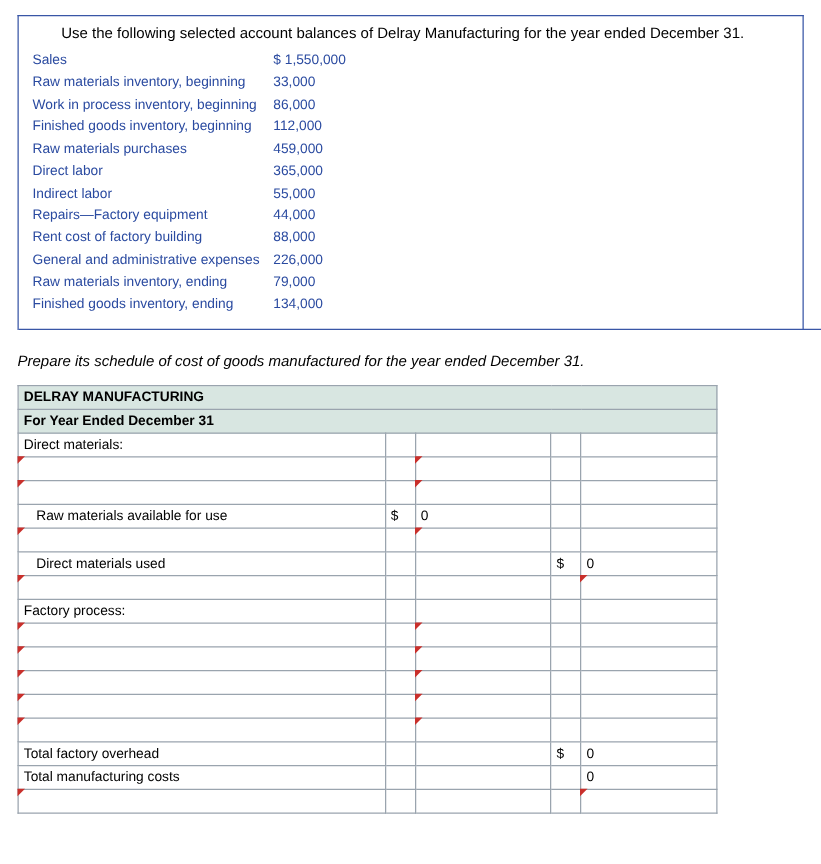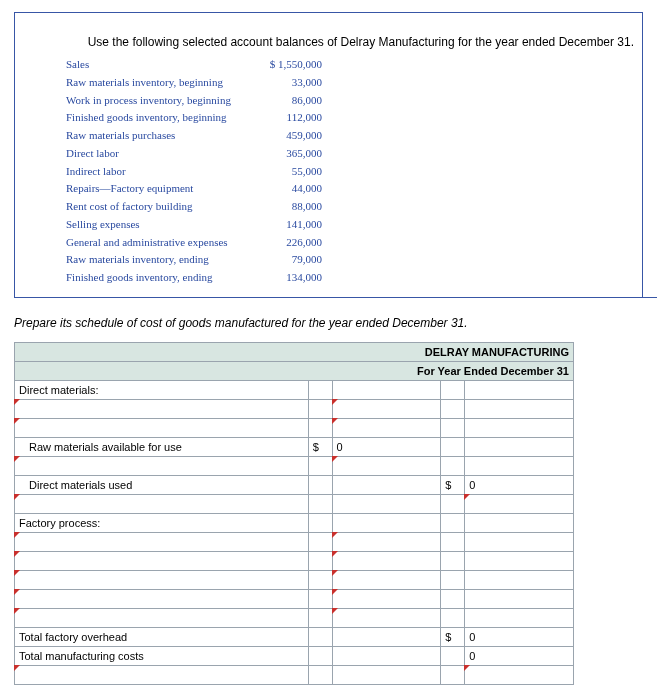--- a/index.html
+++ b/index.html
@@ -20,46 +20,45 @@
     position: relative;
   }
   .header-box:after{
     content:"";
     position:absolute;
     left:0; right:-60px;
     bottom:0;
     height:1px;
     background:#3856a6;
   }
-  .intro { margin: 16px 0 6px 26px; font-size:12px;text-align:right; }
+  .intro { margin: 0 0 6px 26px; font-size:12px; }
   .balances {
-    margin-left: 40px;
-    font-family: Liberation Serif, serif;
+    font-family: Liberation Sans, sans-serif;
     font-size: 11px;
     line-height: 1.25;
     color: #2a4aa0;
   }
   .balances td.lbl { padding-right: 8px; white-space: nowrap; }
-  .balances td.amt { text-align: right; white-space: nowrap; min-width: 82px; }
+  .balances td.amt { white-space: nowrap; min-width: 82px; }
   .instr { margin: 14px 0 12px 0; font-size:12px;font-style:italic; }
 
   table.sched {
     border-collapse: collapse;
     width: 560px;
   }
   table.sched td, table.sched th {
     border: 1px solid #9aa4ae;
     font-size: 11px;
     padding: 2px 4px;
     height: 19px;
     vertical-align: middle;
   }
   table.sched .title-row td {
     background: #d8e6e1;
-    text-align: right;
+    text-align: left;
     font-weight: bold;
     color:#000;
   }
   .col-label { width: 270px; }
   .col-a { width: 22px; text-align:center; }
   .col-b { width: 100px; text-align:right; padding-right:8px; }
   .col-c { width: 22px; text-align:center; }
   .col-d { width: 100px; text-align:right; padding-right:8px; }
   .indent { padding-left: 14px !important; }
   .marker { position: relative; }
@@ -110,24 +109,20 @@
         </tr>
         <tr>
           <td class="lbl">Repairs—Factory equipment</td>
           <td class="amt">44,000</td>
         </tr>
         <tr>
           <td class="lbl">Rent cost of factory building</td>
           <td class="amt">88,000</td>
         </tr>
         <tr>
-          <td class="lbl">Selling expenses</td>
-          <td class="amt">141,000</td>
-        </tr>
-        <tr>
           <td class="lbl">General and administrative expenses</td>
           <td class="amt">226,000</td>
         </tr>
         <tr>
           <td class="lbl">Raw materials inventory, ending</td>
           <td class="amt">79,000</td>
         </tr>
         <tr>
           <td class="lbl">Finished goods inventory, ending</td>
           <td class="amt">134,000</td>

